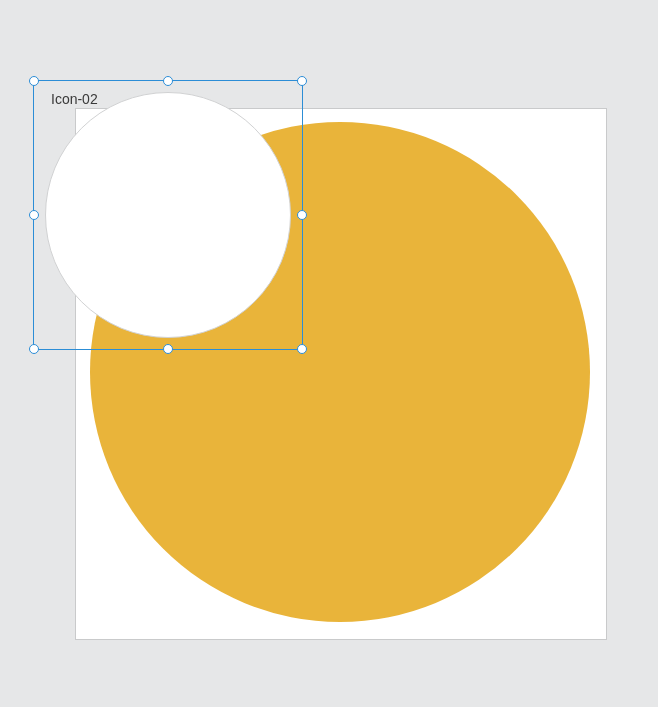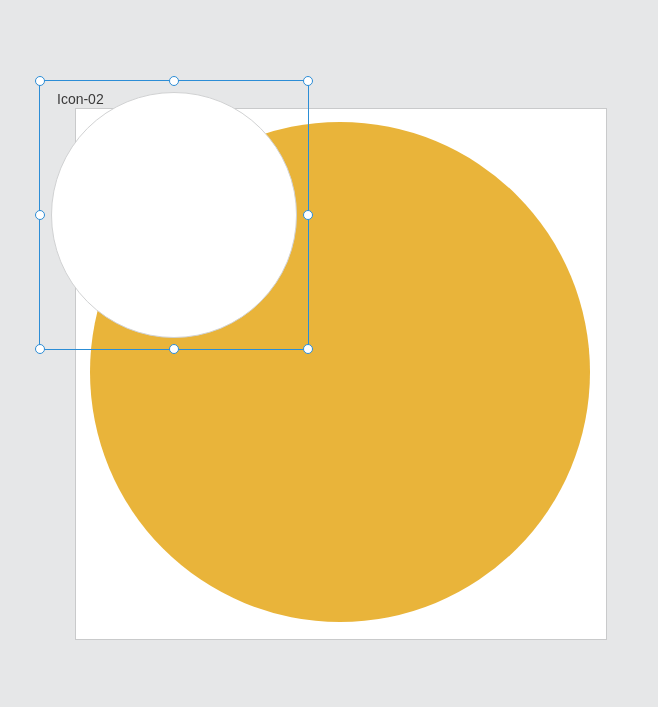--- a/index.html
+++ b/index.html
@@ -31,21 +31,21 @@
     top: 122px;
     width: 500px;
     height: 500px;
     border-radius: 50%;
     background: #e9b43a;
   }
 
   
   .selected-layer {
     position: absolute;
-    left: 39px;
+    left: 33px;
     top: 80px;
     width: 270px;
     height: 349px;
   }
 
   
   .sel-circle {
     position: absolute;
     left: 12px;
     top: 12px;

